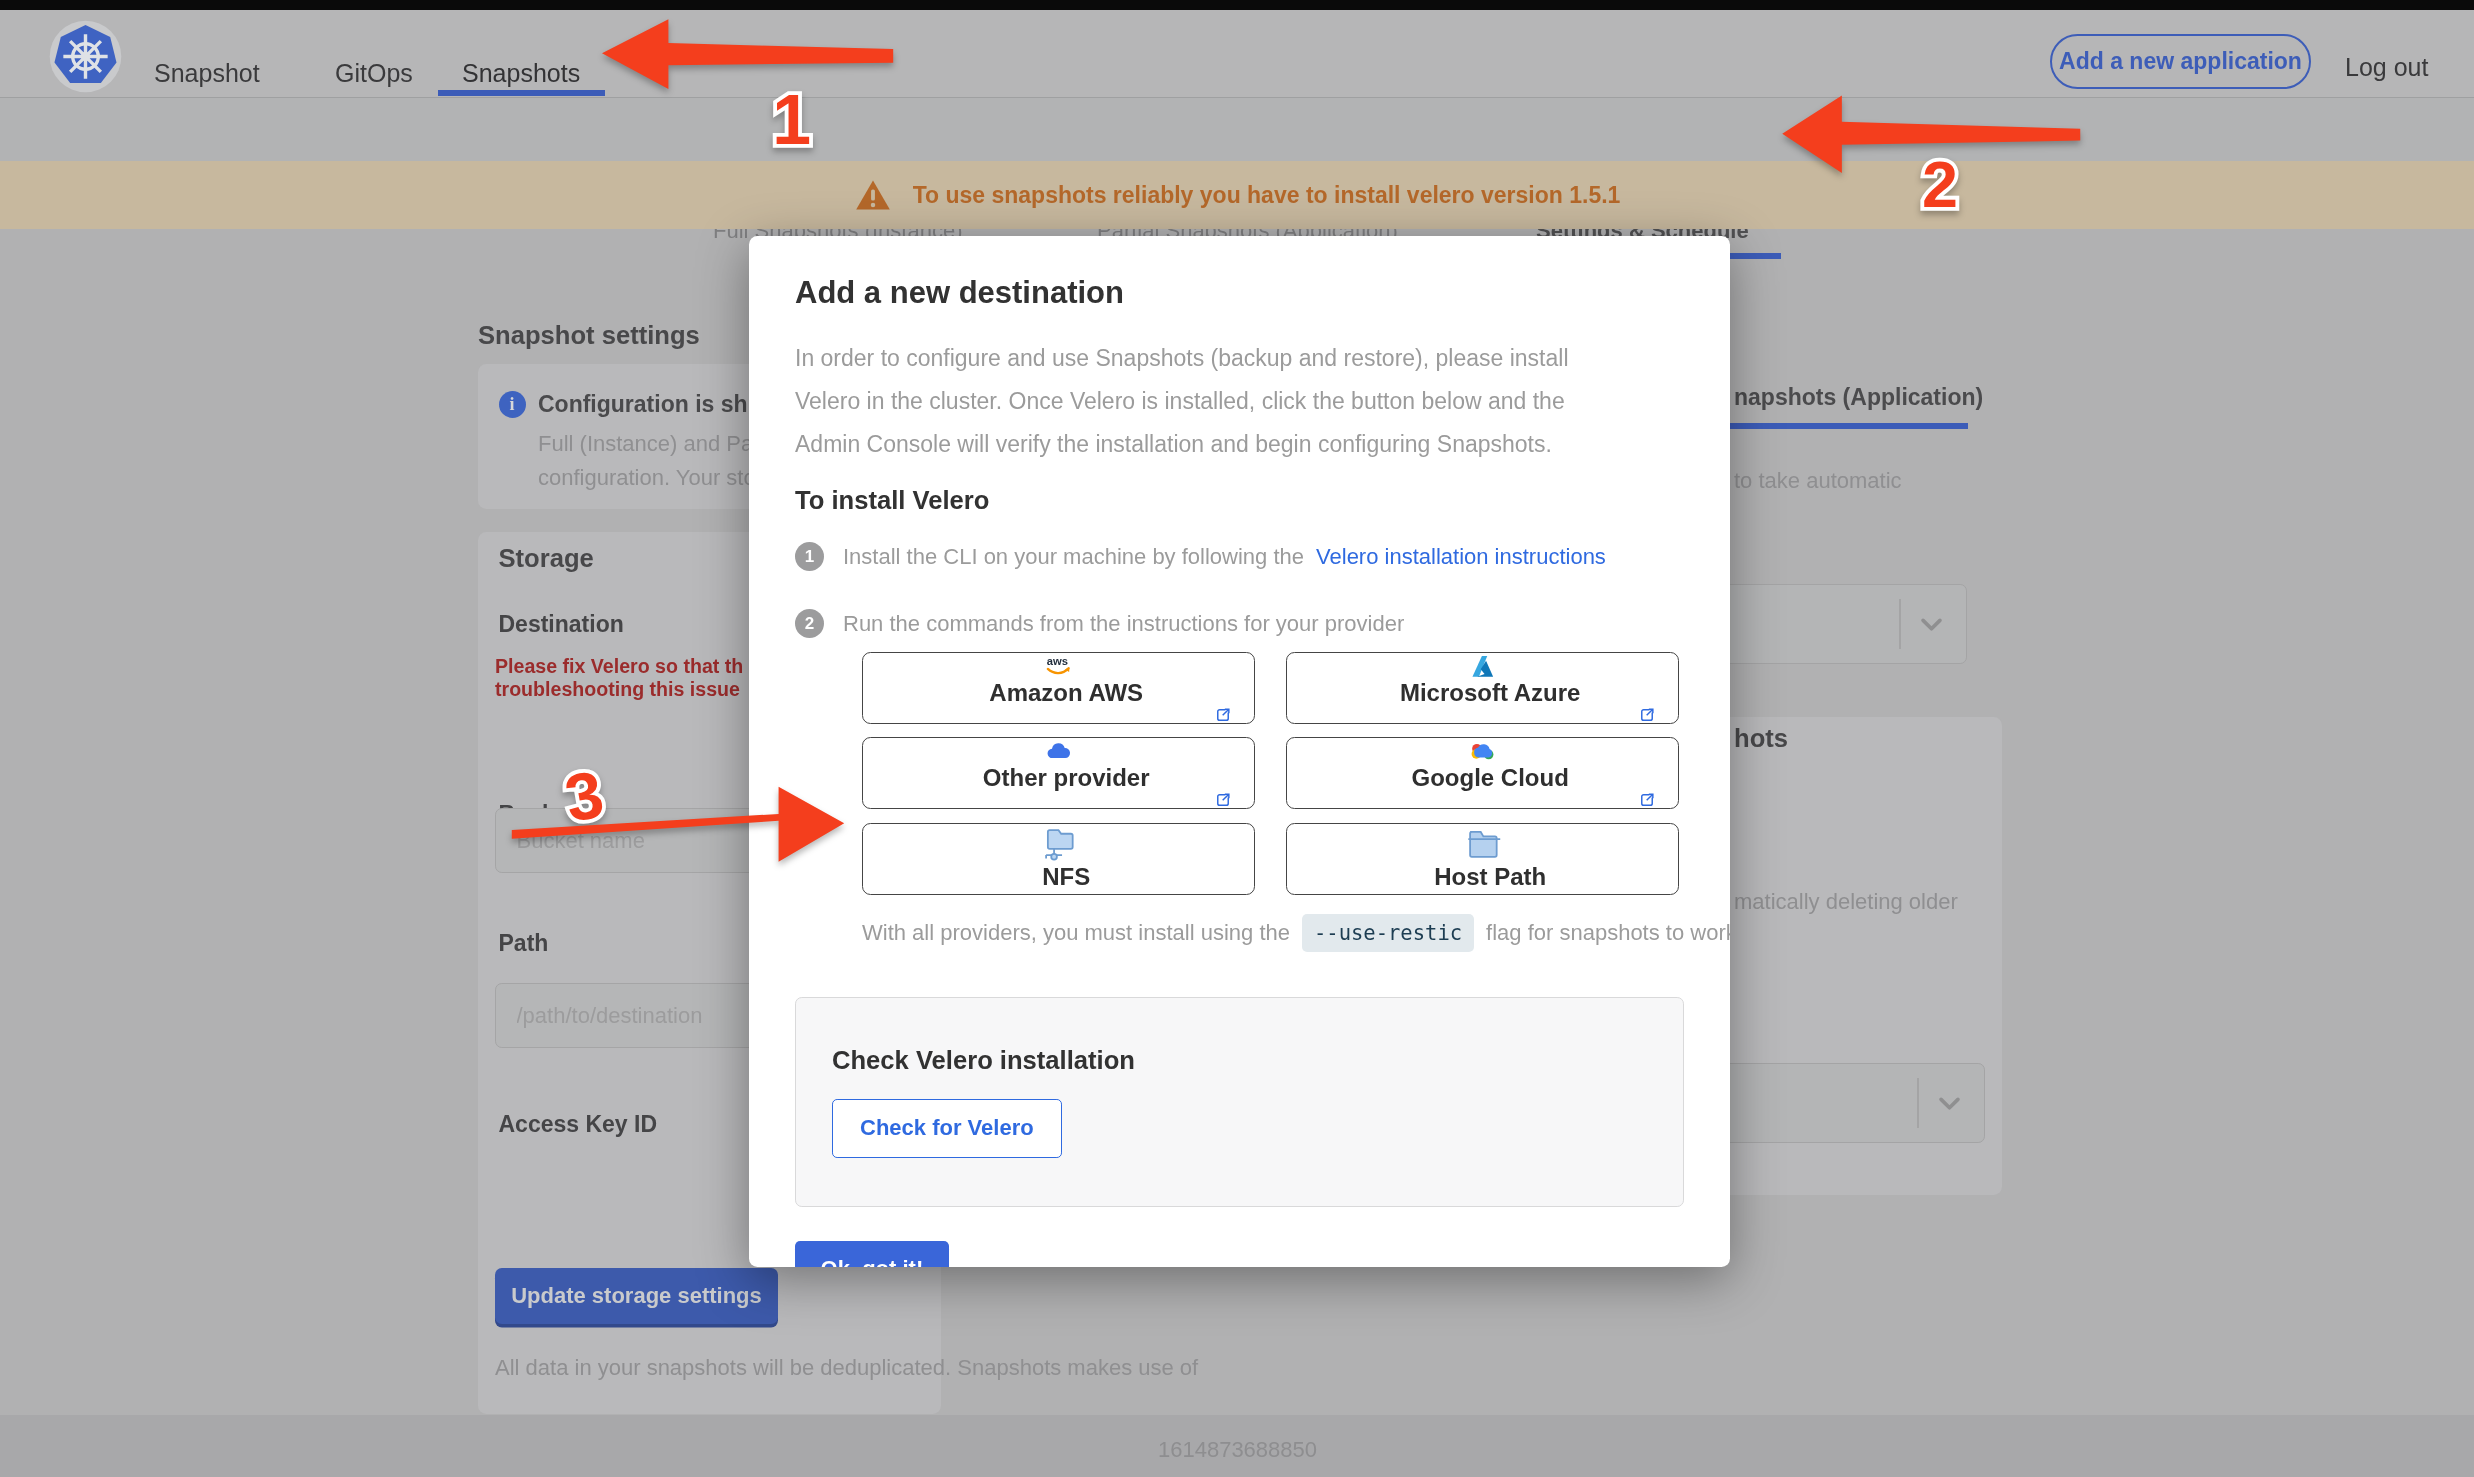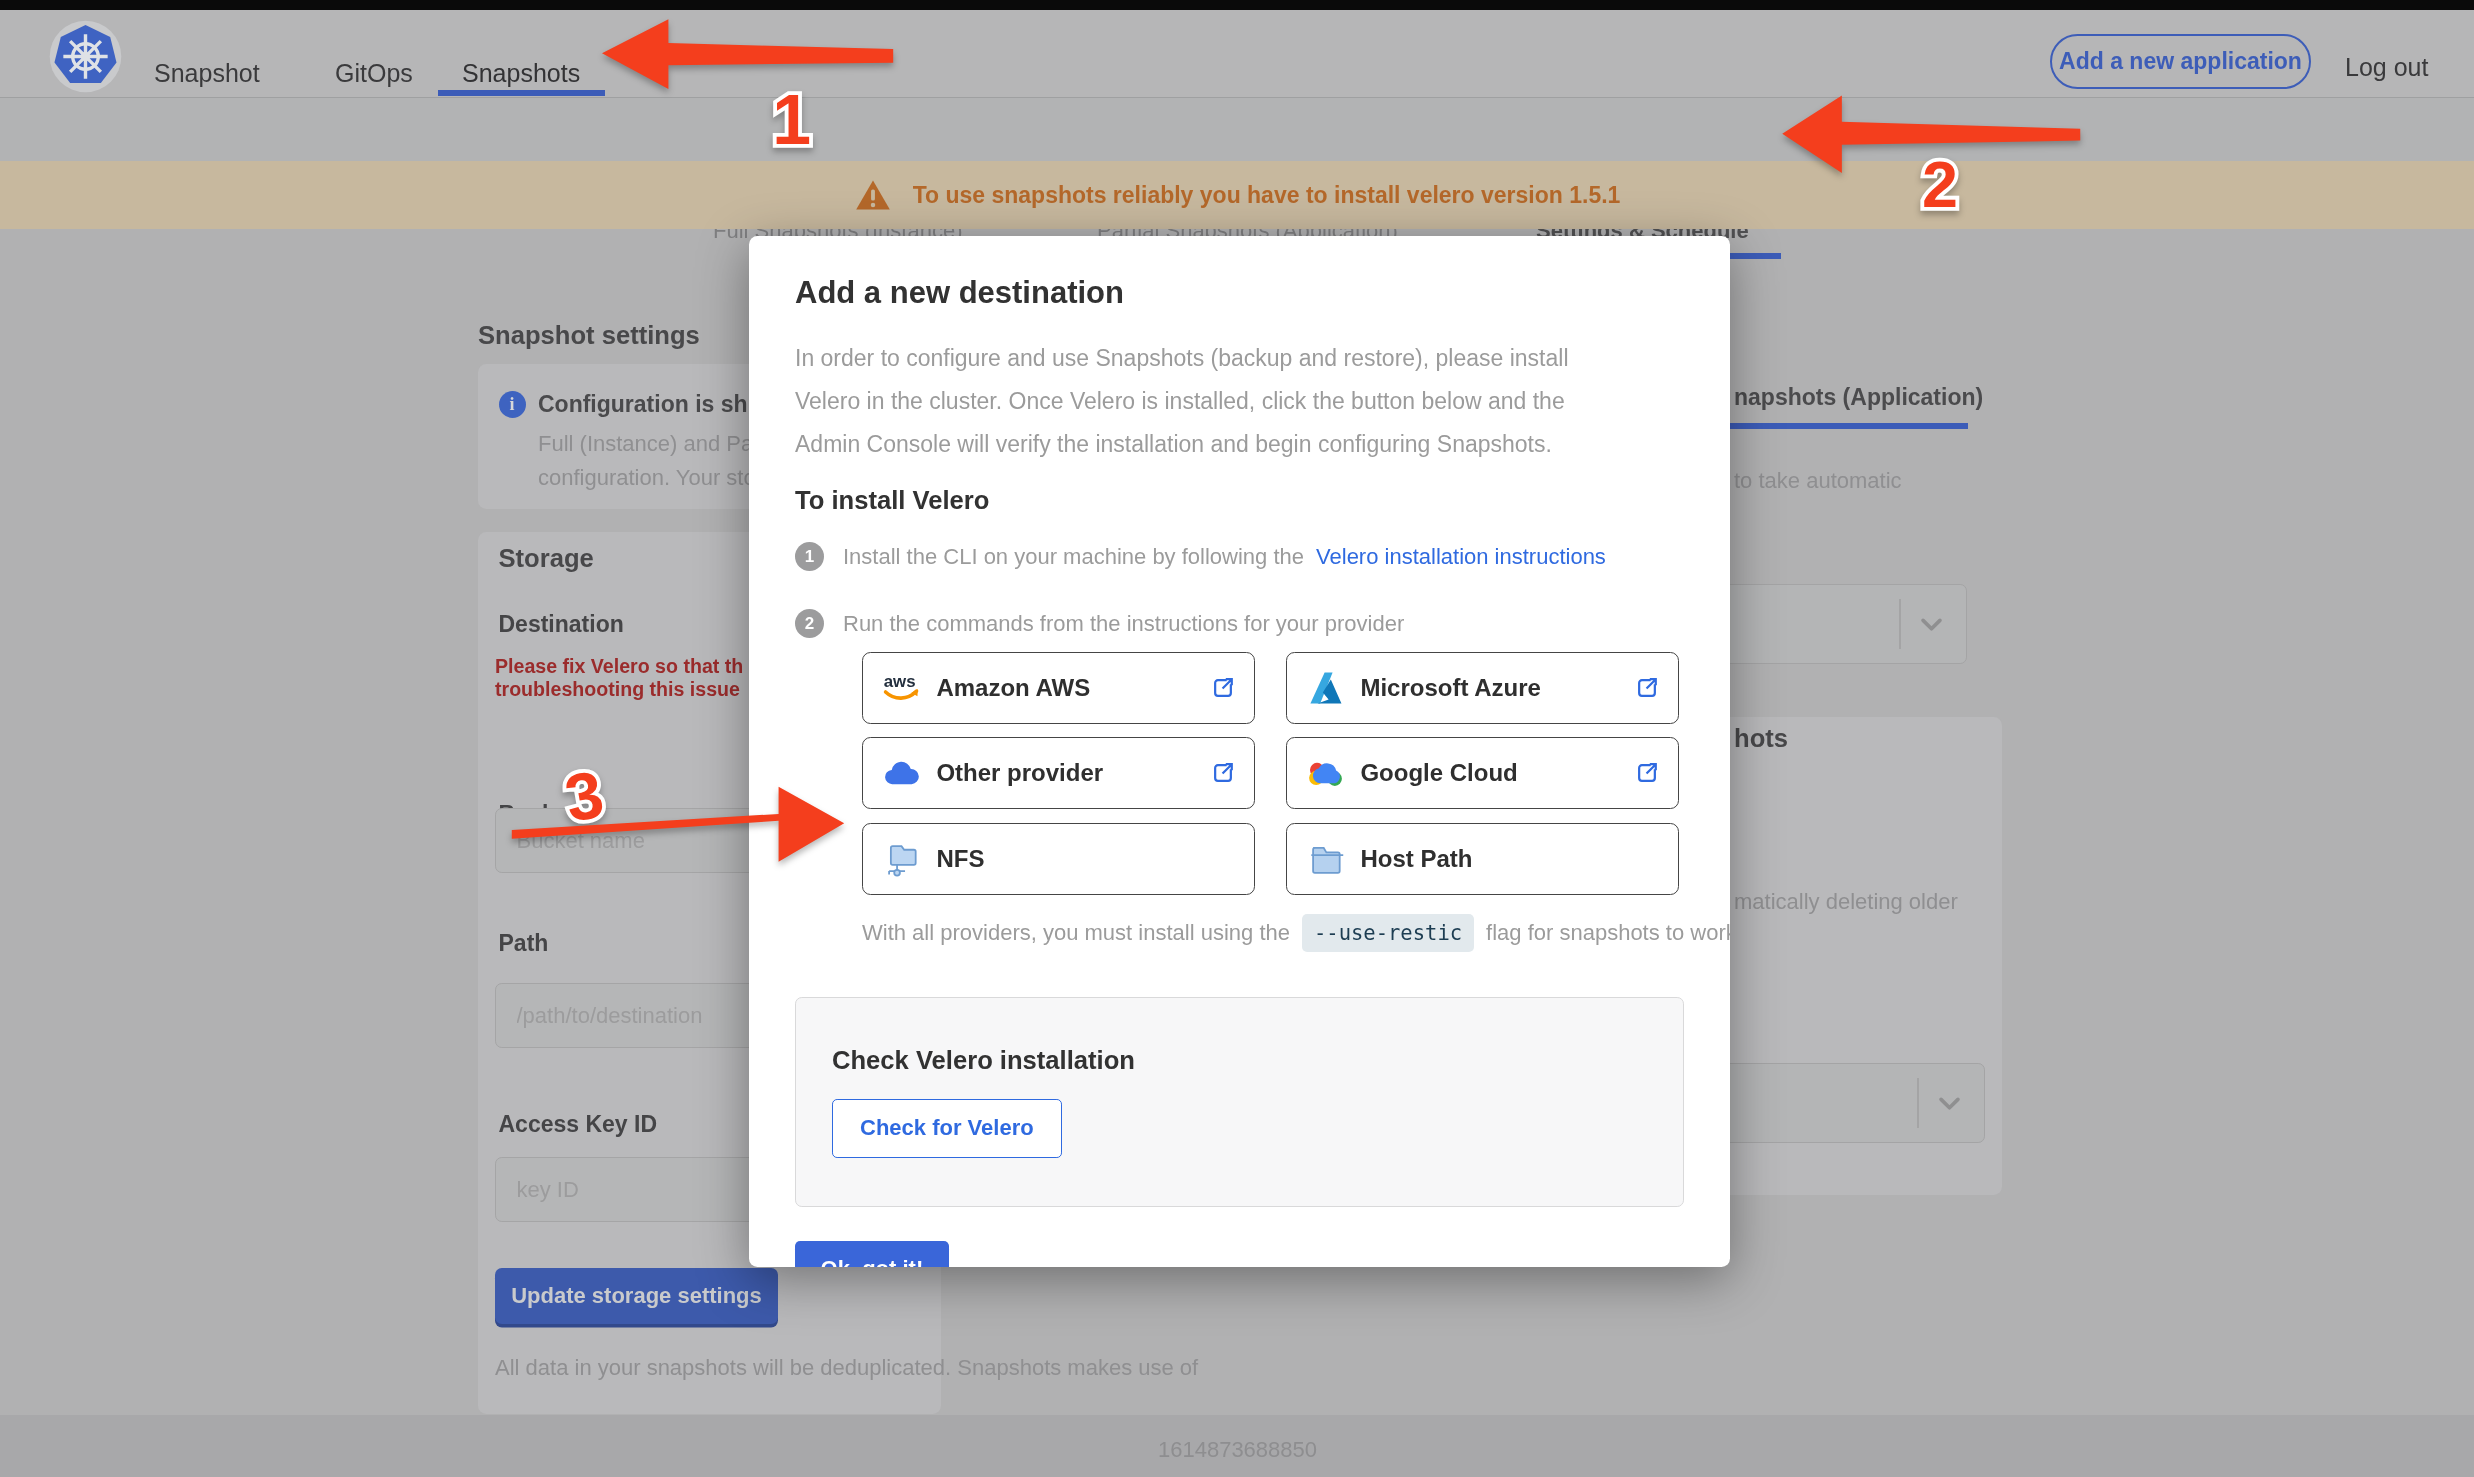--- a/index.html
+++ b/index.html
@@ -53,21 +53,21 @@
   .modal-title{font-size:31px;font-weight:bold;color:#323232;margin:0 0 25.6px 0;}
   .modal-intro{font-size:23px;line-height:43px;color:#9b9b9b;width:806px;margin:0 0 20.5px 0;}
   .install-h{font-size:25.6px;font-weight:bold;color:#323232;margin:0 0 27px 0;}
   .step{display:flex;align-items:center;margin-bottom:38px;}
   .step-circle{width:29px;height:29px;border-radius:50%;background:#9c9c9d;color:#fff;font-size:17px;font-weight:bold;
     display:flex;align-items:center;justify-content:center;flex:0 0 29px;}
   .step-text{font-size:22px;color:#9b9b9b;margin-left:19px;}
   .step-link{font-size:22px;color:#2f6ae0;margin-left:12px;cursor:pointer;}
   .providers{margin:12px 0 0 67px;display:grid;grid-template-columns:393px 393px;gap:13.7px 31px;}
   .provider-btn{height:72px;border:1.7px solid #454545;border-radius:8.5px;background:#fff;display:flex;align-items:center;
-    padding:0 19px;box-sizing:border-box;cursor:pointer;font-family:"Liberation Sans",sans-serif;}
+    padding:0 19px;box-sizing:border-box;cursor:pointer;font-family:"Liberation Sans",sans-serif;flex-direction:column;}
   .provider-label{font-size:24px;font-weight:bold;color:#2f2f2f;margin-left:15.4px;}
   .ext-ic{margin-left:auto;width:24px;height:24px;}
   .restic-row{margin:19px 0 0 67px;font-size:22px;color:#9b9b9b;display:flex;align-items:center;}
   .restic-code{font-family:"DejaVu Sans Mono",monospace;font-size:20.5px;color:#1d3d52;background:#e2e9ed;
     border-radius:5.1px;padding:6.8px 12px;margin:0 12px;}
   .check-card{margin-top:45px;background:#f7f7f8;border:0.9px solid #d9d9da;border-radius:6.8px;padding:48px 36px;}
   .check-h{font-size:25.6px;font-weight:bold;color:#323232;margin:0;}
   .check-btn{margin-top:24px;background:#fff;border:1.7px solid #2f6ae0;border-radius:5.1px;color:#2f6ae0;font-weight:bold;
     font-size:22px;padding:15.4px 27px;cursor:pointer;font-family:"Liberation Sans",sans-serif;}
   .ok-btn{margin-top:34px;background:#3a66d9;border:none;border-radius:5.1px;color:#fff;font-weight:bold;font-size:22px;
@@ -130,21 +130,20 @@
   <span class="abs err-txt nowrap" style="left:17px;top:123px;">Please fix Velero so that th</span>
   <span class="abs err-txt nowrap" style="left:17px;top:146px;">troubleshooting this issue</span>
 
   <span class="abs field-label nowrap" style="left:20.5px;top:229px;margin-top:40px;">Bucket</span>
   <input class="abs ghost-input" style="left: 17px; top: 276px; width: 384px; height: 65px;" placeholder="Bucket name">
 
   <span class="abs field-label nowrap" style="left:20.5px;top:398px;">Path</span>
   <input class="abs ghost-input" style="left: 17px; top: 451px; width: 384px; height: 65px;" placeholder="/path/to/destination">
 
   <span class="abs field-label nowrap" style="left:20.5px;top:579px;">Access Key ID</span>
-  <input class="abs ghost-input" style="left: 17px; top: 625px; width: 384px; height: 65px;" placeholder="key ID">
 
   <button class="abs update-btn nowrap" style="left:17px;top:736px;width:283px;height:56px;">Update storage settings</button>
 
   <span class="abs gray-txt nowrap" style="left:17px;top:823px;font-size:22px;">All data in your snapshots will be deduplicated. Snapshots makes use of</span>
 </section>
 
 <span class="abs nowrap" style="left:1734px;top:384px;font-size:23px;font-weight:bold;color:#4b4b4d;">napshots (Application)</span>
 <div class="abs" style="left:1673px;top:423px;width:295px;height:6px;background:#3c5cb8;"></div>
 <span class="abs gray-txt nowrap" style="left:1734px;top:468px;font-size:22px;">to take automatic</span>
 

